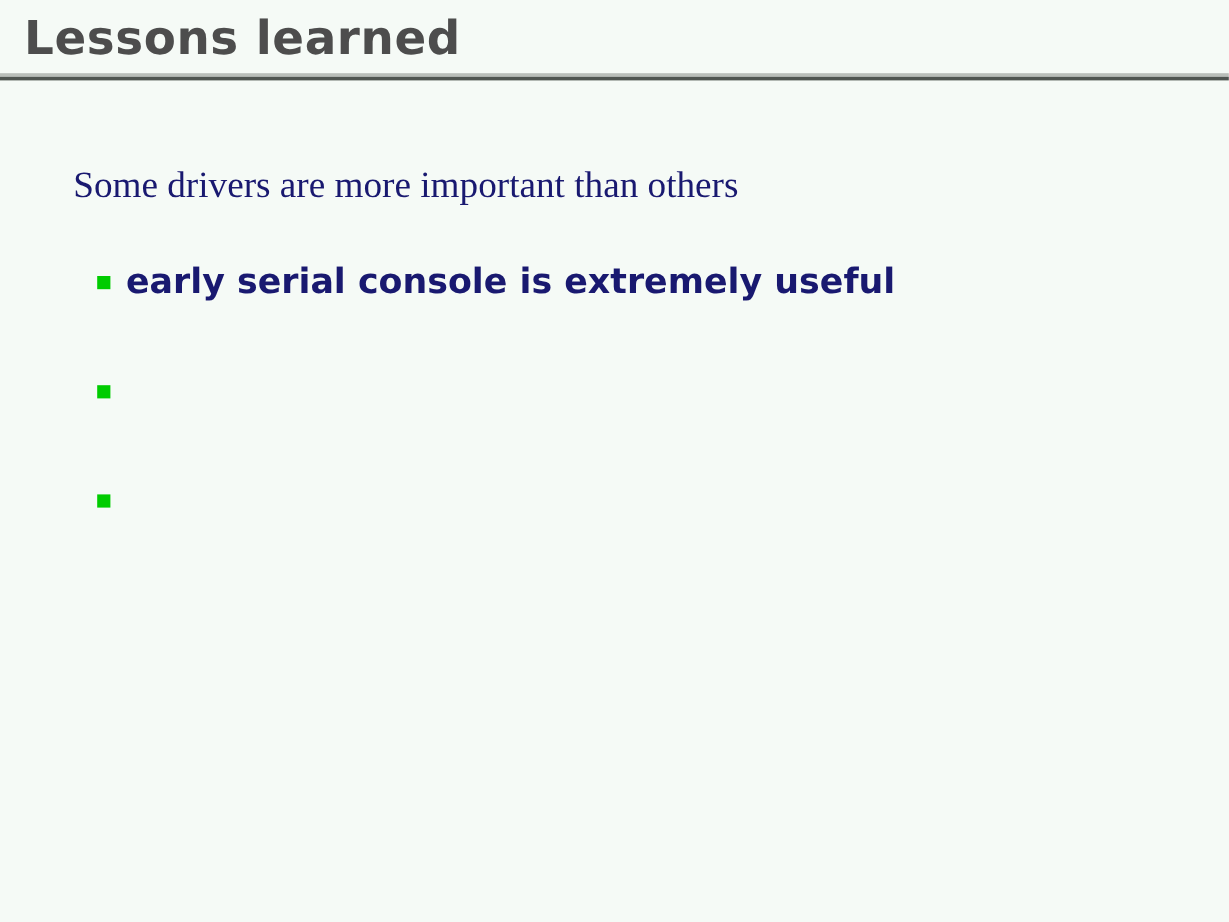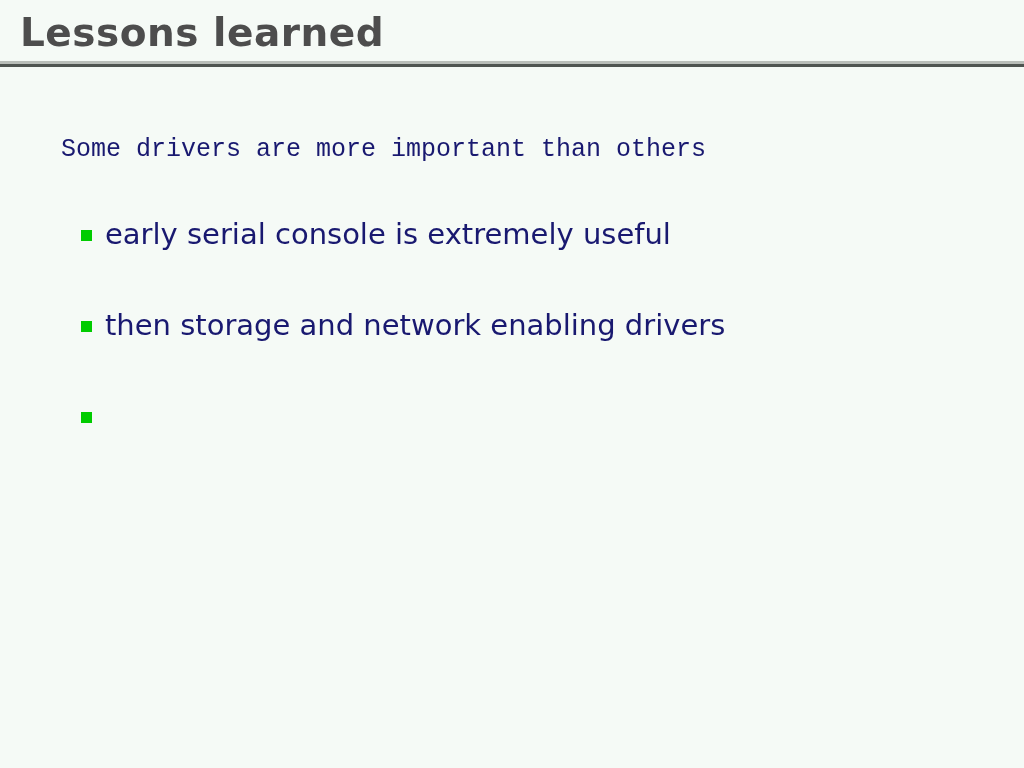--- a/index.html
+++ b/index.html
@@ -68,35 +68,36 @@
     left: 0;
     top: 0;
     width: 1024px;
     height: 768px;
   }
 
   .lead-line {
     position: absolute;
     left: 61px;
     top: 135px;
-    font-family: Liberation Mono, monospace;
-    font-size: 25px;
+    font-family: Liberation Serif, serif;
+    font-size: 31px;
     color: #191970;
     white-space: nowrap;
     line-height: 1.2;
   }
 
   .bullet-list {
     position: absolute;
     left: 81px;
     top: 218px;
     width: 900px;
     margin: 0;
     padding: 0;
     list-style: none;
+    font-weight: bold;
   }
 
   .bullet-item {
     position: relative;
     height: 91px;
     padding-left: 24px;
     box-sizing: border-box;
     display: flex;
     align-items: flex-start;
   }
@@ -139,21 +140,20 @@
     <ul class="bullet-list">
 
       <li class="bullet-item">
         <span class="bullet-marker"></span>
         <span class="bullet-text">early serial console is extremely useful</span>
       </li>
 
 
       <li class="bullet-item">
         <span class="bullet-marker"></span>
-        <span class="bullet-text">then storage and network enabling drivers</span>
       </li>
 
       <li class="bullet-item">
         <span class="bullet-marker"></span>
       </li>
 
     </ul>
 
   </div>
 

